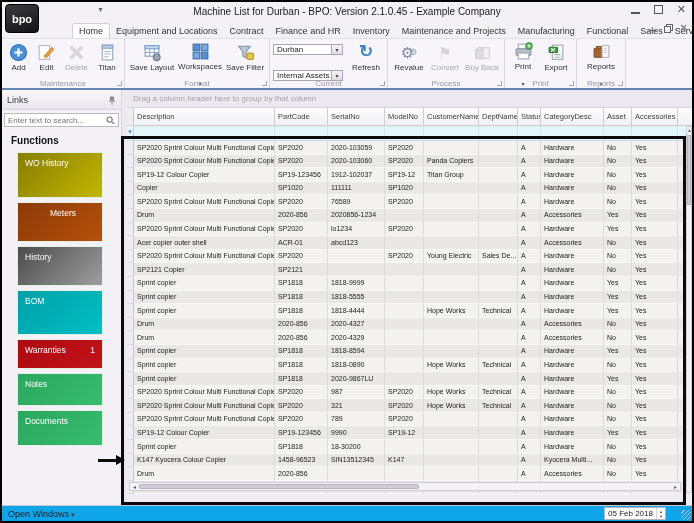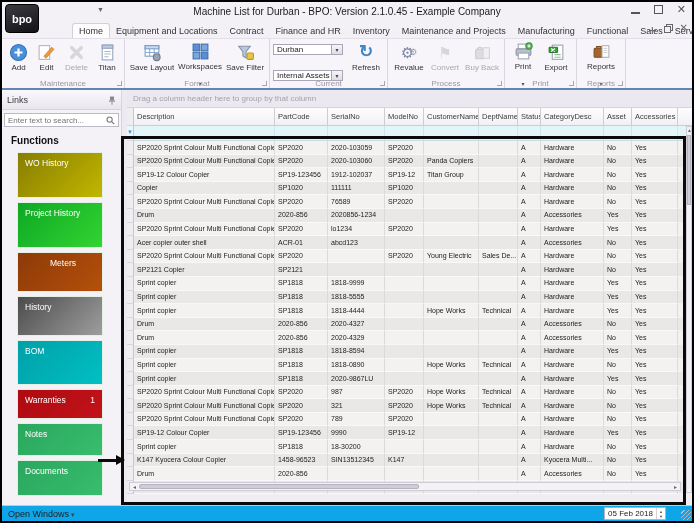--- a/index.html
+++ b/index.html
@@ -334,21 +334,20 @@
       <span>
         <svg width="9" height="9" viewBox="0 0 9 9">
             <circle cx="3.6" cy="3.6" r="2.6" fill="none" stroke="#7a7a84" stroke-width="1.1"></circle>
             <path d="M5.6 5.6 L8.2 8.2" stroke="#7a7a84" stroke-width="1.2"></path>
           </svg>
       </span>
     </div>
     <div class="func-heading">Functions</div>
     <div class="func-list">
         <div class="func-btn f0" style="background: linear-gradient(135deg, rgb(135, 126, 0), rgb(194, 182, 0));"><span>WO History</span></div>
-        <div class="func-btn f1" style="background: linear-gradient(135deg, rgb(13, 168, 36), rgb(51, 212, 51));"><span>Project History</span></div>
         <div class="func-btn f2" style="background: linear-gradient(135deg, rgb(140, 58, 8), rgb(181, 80, 10)); padding-left: 32px;"><span>Meters</span></div>
         <div class="func-btn f3" style="background: linear-gradient(135deg, rgb(76, 76, 76), rgb(158, 158, 158));"><span>History</span></div>
         <div class="func-btn f4" style="background: linear-gradient(135deg, rgb(0, 160, 168), rgb(0, 192, 196));"><span>BOM</span></div>
         <div class="func-btn f5" style="background: linear-gradient(135deg, rgb(173, 11, 16), rgb(195, 18, 26));"><span>Warranties</span><span class="fb">1</span></div>
         <div class="func-btn f6" style="background: linear-gradient(135deg, rgb(42, 167, 94), rgb(56, 189, 110));"><span>Notes</span></div>
         <div class="func-btn f7" style="background: linear-gradient(135deg, rgb(42, 167, 94), rgb(56, 189, 110));"><span>Documents</span></div>
       </div>
   </div>
 
   <div class="gridwrap">

